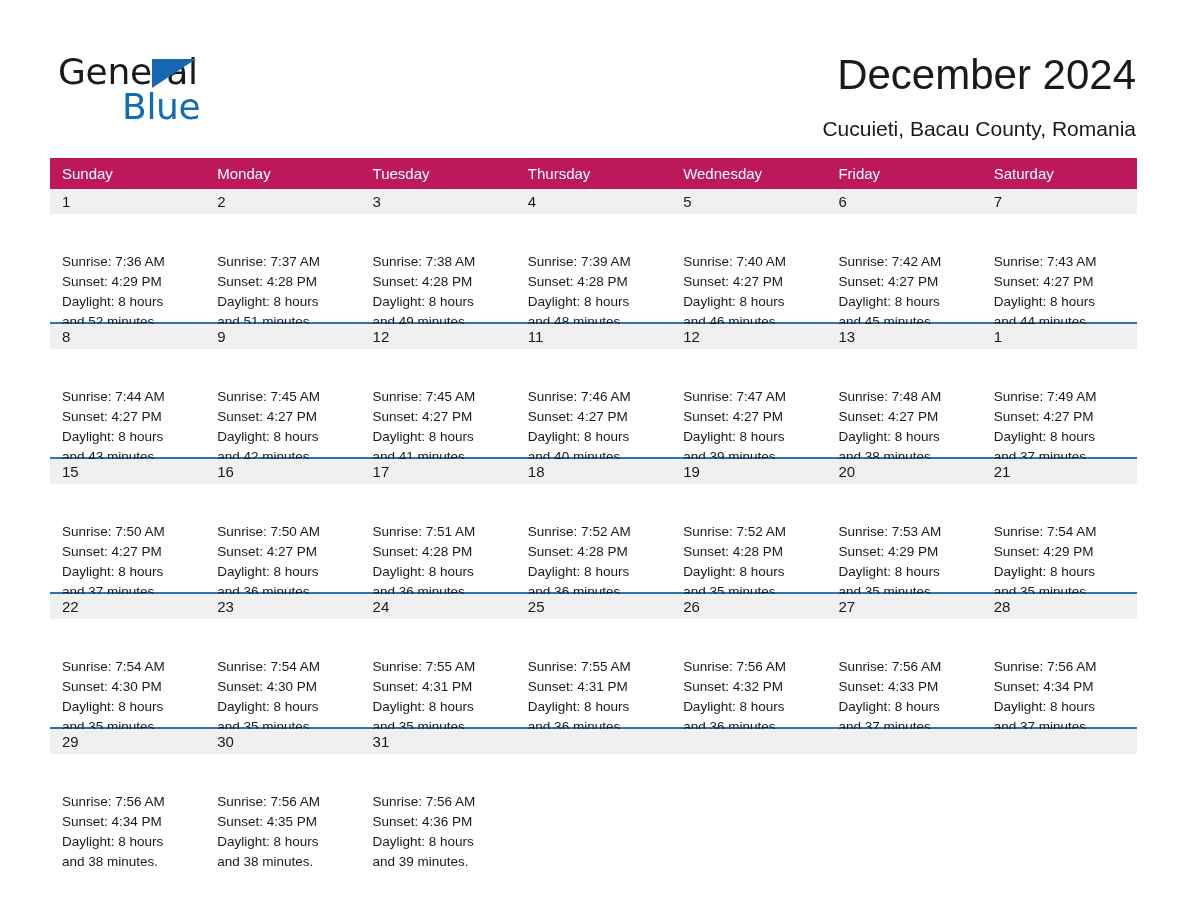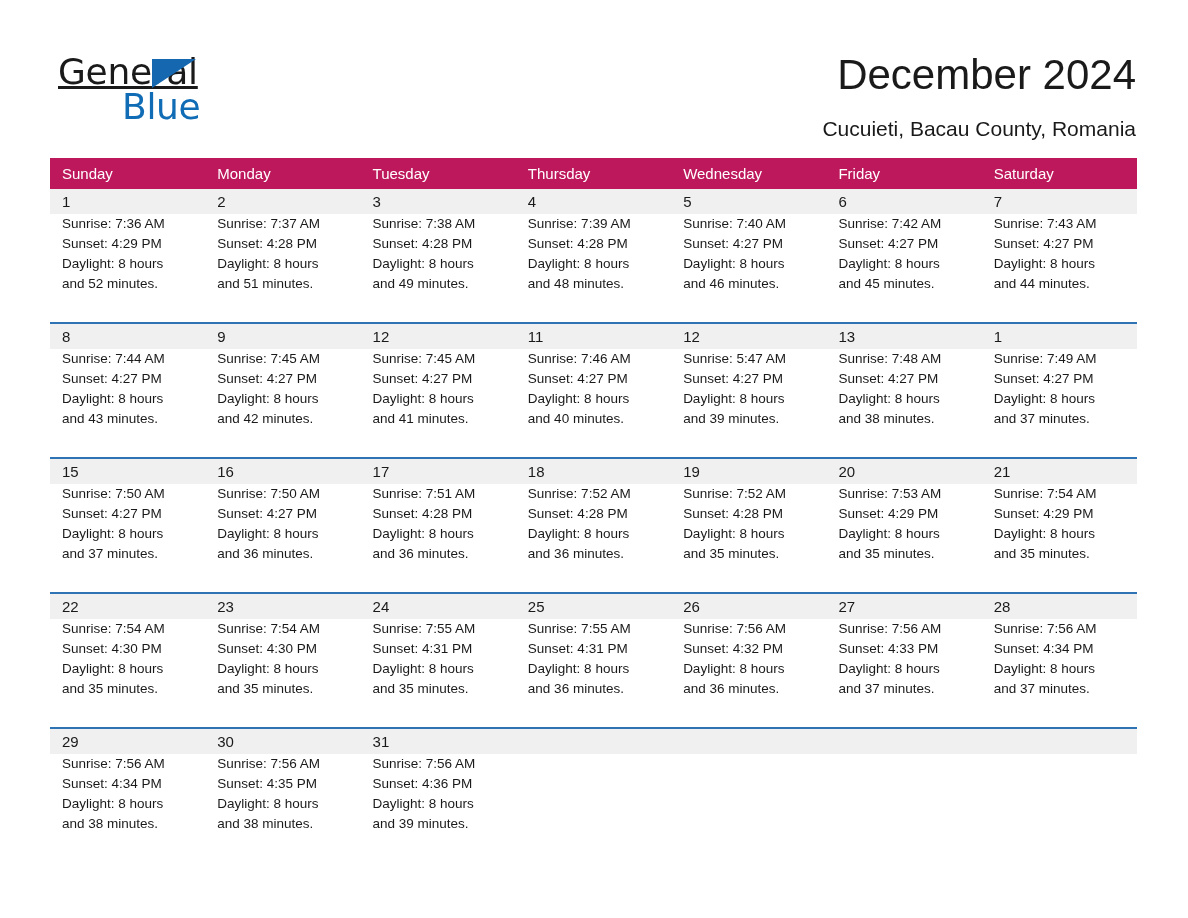--- a/index.html
+++ b/index.html
@@ -41,21 +41,20 @@
   .logo-general {
     position: absolute;
     left: 0;
     top: 0;
     font-size: 36px;
     letter-spacing: -0.3px;
     color: #1a1a1a;
     font-family: "DejaVu Sans", sans-serif;
     font-weight: 400;
     line-height: 40px;
-    text-decoration: underline;
   }
   .logo-triangle {
     position: absolute;
     left: 94px;
     top: 7px;
     width: 0;
     height: 0;
     border-left: 44px solid #1568b0;
     border-bottom: 29px solid transparent;
   }
@@ -145,20 +144,21 @@
     font-size: 15px;
     line-height: 25px;
     color: #1a1a1a;
   }
   .day-cell.empty .day-number-band {
     background: #f0f0f0;
   }
   .day-info {
     padding: 0 10px 0 12px;
     box-sizing: border-box;
+    margin-top: 38px;
   }
   .day-info div {
     font-size: 13.5px;
     line-height: 20px;
     color: #1a1a1a;
     white-space: nowrap;
   }
   .week-row.last .day-cell.empty .day-number-band,
   .week-row .day-cell.empty .day-number-band {
     background: #f0f0f0;
@@ -292,21 +292,21 @@
         <div class="day-info">
           <div>Sunrise: 7:46 AM</div>
           <div>Sunset: 4:27 PM</div>
           <div>Daylight: 8 hours</div>
           <div>and 40 minutes.</div>
         </div>
       </div>
       <div class="day-cell">
         <div class="day-number-band"><span class="day-number">12</span></div>
         <div class="day-info">
-          <div>Sunrise: 5:47 AM</div>
+          <div>Sunrise: 7:47 AM</div>
           <div>Sunset: 4:27 PM</div>
           <div>Daylight: 8 hours</div>
           <div>and 39 minutes.</div>
         </div>
       </div>
       <div class="day-cell">
         <div class="day-number-band"><span class="day-number">13</span></div>
         <div class="day-info">
           <div>Sunrise: 7:48 AM</div>
           <div>Sunset: 4:27 PM</div>

